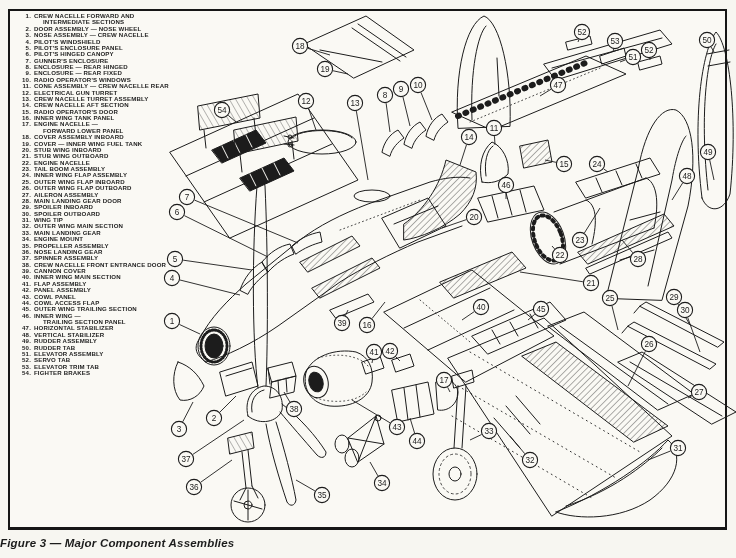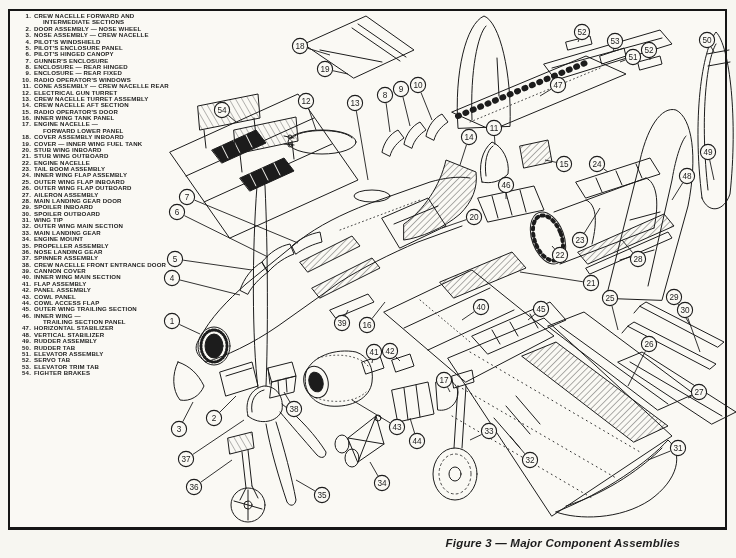--- a/index.html
+++ b/index.html
@@ -5,21 +5,21 @@
   html,body{margin:0;padding:0;}
   body{width:736px;height:558px;position:relative;background:#f7f6f1;
        font-family:"Liberation Sans", sans-serif;color:#1c1c1c;overflow:hidden;}
   .frame{position:absolute;left:8px;top:9px;width:719px;height:521px;
          border:2px solid #161616;border-bottom-width:3px;background:#faf9f4;box-sizing:border-box;}
   .legend{position:absolute;left:14px;top:13px;width:158px;}
   .lrow{display:flex;line-height:6.38px;font-size:6.1px;font-weight:700;letter-spacing:.15px;}
   .lnum{width:17px;text-align:right;padding-right:3px;flex:0 0 17px;}
   .ltext{flex:1;white-space:nowrap;}
   .ltext.ind{padding-left:9px;}
-  .caption{position:absolute;left:0;top:537px;width:680px;text-align:right;
+  .caption{position:absolute;left:0;top:537px;width:680px;text-align:left;
            font-size:11.5px;font-weight:700;font-style:italic;letter-spacing:.2px;}
   svg.art{position:absolute;left:0;top:0;}
   .co-num{font-size:8.2px;font-family:"Liberation Sans",sans-serif;}
 </style>
 </head>
 <body>
 
 <div class="frame"></div>
 
 <svg class="art" width="736" height="558" viewBox="0 0 736 558">

